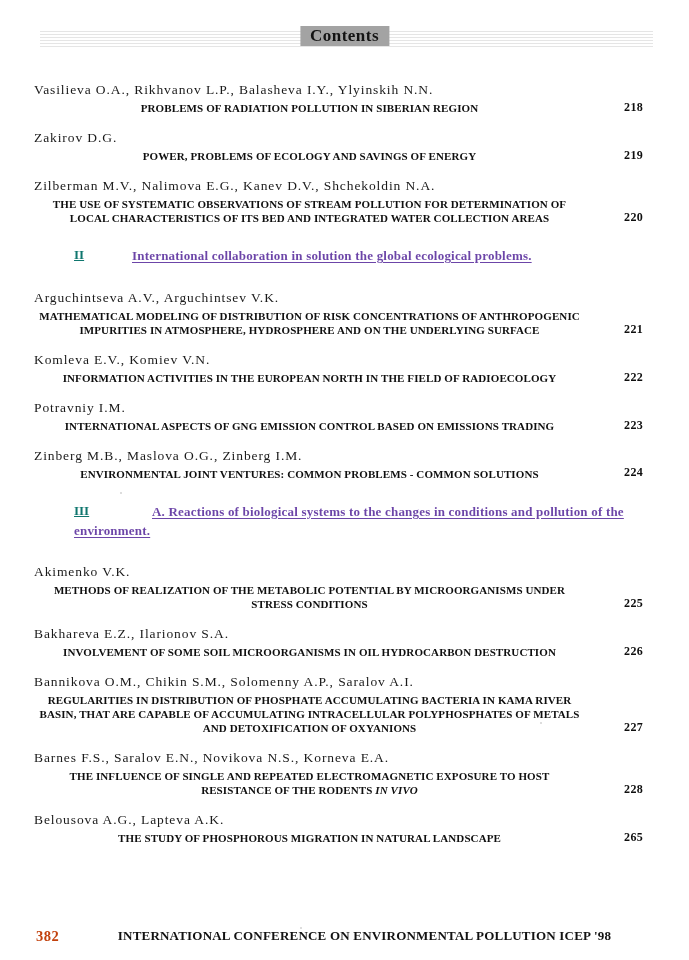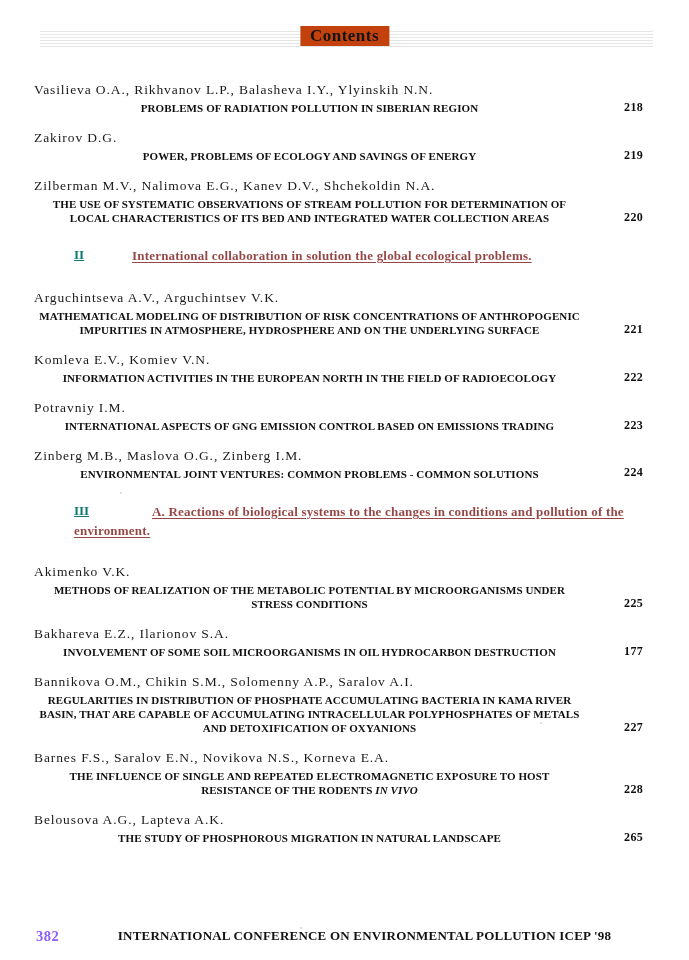--- a/index.html
+++ b/index.html
@@ -43,21 +43,21 @@
     );
   }
   .header-title {
     position: relative;
     text-align: center;
     font-family: "Liberation Serif", serif;
     font-weight: bold;
     font-size: 17px;
     letter-spacing: 0.5px;
     color: #141414;
-    background: #c2410c;
+    background: #a3a3a3;
     display: inline-block;
     left: 50%;
     transform: translateX(-50%);
     padding: 0 10px;
     top: 4px;
   }
   
   .content {
     margin: 26px 46px 0 34px;
     position: relative;
@@ -120,21 +120,21 @@
     color: #0f766e;
     text-decoration: underline;
   }
   .section .sec-text {
     display: block;
     font-family: "Liberation Serif", serif;
     font-weight: bold;
     font-size: 13px;
     letter-spacing: 0.2px;
     line-height: 1.45;
-    color: #7f1d1d;
+    color: #4c1d95;
     text-decoration: underline;
     text-underline-offset: 2px;
     opacity: 0.82;
     filter: blur(0.25px);
     text-indent: 58px;
   }
   .section.sec3 .sec-text {
     text-indent: 78px;
   }
   
@@ -145,21 +145,21 @@
     bottom: 34px;
     height: 20px;
   }
   .footer-pageno {
     position: absolute;
     left: 36px;
     top: 0;
     font-family: "Liberation Serif", serif;
     font-weight: bold;
     font-size: 14.5px;
-    color: #8b5cf6;
+    color: #c2410c;
     letter-spacing: 0.5px;
   }
   .footer-title {
     position: absolute;
     left: 0;
     right: 0;
     top: 0;
     text-align: center;
     font-family: "Liberation Serif", serif;
     font-weight: bold;
@@ -241,21 +241,21 @@
 
     <div class="entry">
       <div class="authors">Akimenko V.K.</div>
       <div class="title">METHODS OF REALIZATION OF  THE METABOLIC POTENTIAL BY MICROORGANISMS UNDER STRESS CONDITIONS</div>
       <div class="page-num">225</div>
     </div>
 
     <div class="entry">
       <div class="authors">Bakhareva E.Z., Ilarionov S.A.</div>
       <div class="title">INVOLVEMENT OF SOME SOIL MICROORGANISMS IN OIL HYDROCARBON DESTRUCTION</div>
-      <div class="page-num">177</div>
+      <div class="page-num">226</div>
     </div>
 
     <div class="entry">
       <div class="authors">Bannikova O.M., Chikin S.M., Solomenny A.P., Saralov A.I.</div>
       <div class="title">REGULARITIES IN DISTRIBUTION OF PHOSPHATE ACCUMULATING BACTERIA IN KAMA RIVER BASIN, THAT ARE CAPABLE OF ACCUMULATING INTRACELLULAR POLYPHOSPHATES OF METALS AND DETOXIFICATION OF OXYANIONS</div>
       <div class="page-num">227</div>
     </div>
 
     <div class="entry">
       <div class="authors">Barnes F.S., Saralov E.N., Novikova N.S., Korneva E.A.</div>

